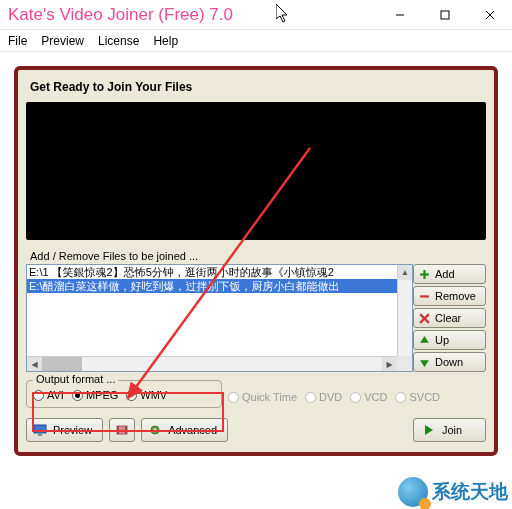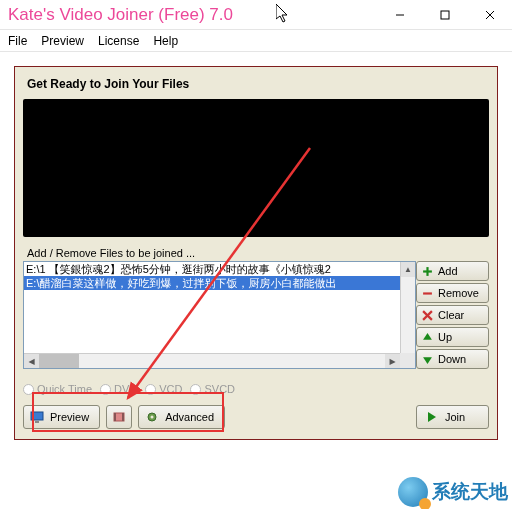--- a/index.html
+++ b/index.html
@@ -8,21 +8,21 @@
 .titlebar { height: 30px; display: flex; align-items: center; padding-left: 8px; background: #fff; border-bottom: 1px solid #e5e5e5; }
 .titlebar .title { font-size: 17px; color: #ec4899; flex: 1; }
 .titlebar .winbtns { display: flex; }
 .titlebar .winbtn { width: 45px; height: 30px; display: flex; align-items: center; justify-content: center; font-size: 10px; color: #111; }
 .titlebar .winbtn svg { width: 10px; height: 10px; }
 
 .menubar { height: 22px; display: flex; align-items: center; gap: 14px; padding-left: 8px; font-size: 12px; color: #000; border-bottom: 1px solid #e5e5e5; }
 .menubar span { cursor: default; }
 
 .main { padding: 14px 14px 10px 14px; background: #fff; }
-.panel { background: #ece9d8; border: 1px solid #7f1d1d; border-radius: 0; padding: 8px 8px 10px 8px; position: relative; }
+.panel { background: #ece9d8; border: 4px solid #7f1d1d; border-radius: 6px; padding: 8px 8px 10px 8px; position: relative; }
 .panel .pheading { font-weight: bold; font-size: 12px; color: #000; margin: 2px 4px 8px 4px; }
 
 .video { background: #000; height: 138px; border-radius: 2px; margin-bottom: 10px; }
 
 .listlabel { font-size: 11px; color: #000; margin: 0 4px 2px 4px; }
 
 .listrow { display: flex; }
 .listbox { flex: 1; background: #fff; border: 1px solid #7f9db9; height: 108px; position: relative; overflow: hidden; }
 .listitems { position: absolute; left: 0; top: 0; right: 15px; }
 .listitems .li { font-size: 11px; white-space: nowrap; padding: 0 2px; line-height: 14px; }
@@ -161,20 +161,37 @@
               <svg viewBox="0 0 10 10">
                 <polygon points="1,3 9,3 5,9" fill="#1a8a1a"></polygon>
               </svg>
             </span>
             <span>Down</span>
           </div>
       </div>
     </div>
 
     <div class="formats">
+      <div class="fgroup" style="width:196px">
+        <div class="glabel">Output format ...</div>
+        <div class="radios">
+          <label class="radio">
+              <span class="r"></span>
+              <span>AVI</span>
+            </label>
+          <label class="radio">
+              <span class="r on"></span>
+              <span>MPEG</span>
+            </label>
+          <label class="radio">
+              <span class="r"></span>
+              <span>WMV</span>
+            </label>
+        </div>
+      </div>
       <div class="radios" style="margin-top:6px">
         <label class="radio dis">
             <span class="r"></span>
             <span>Quick Time</span>
           </label>
         <label class="radio dis">
             <span class="r"></span>
             <span>DVD</span>
           </label>
         <label class="radio dis">

